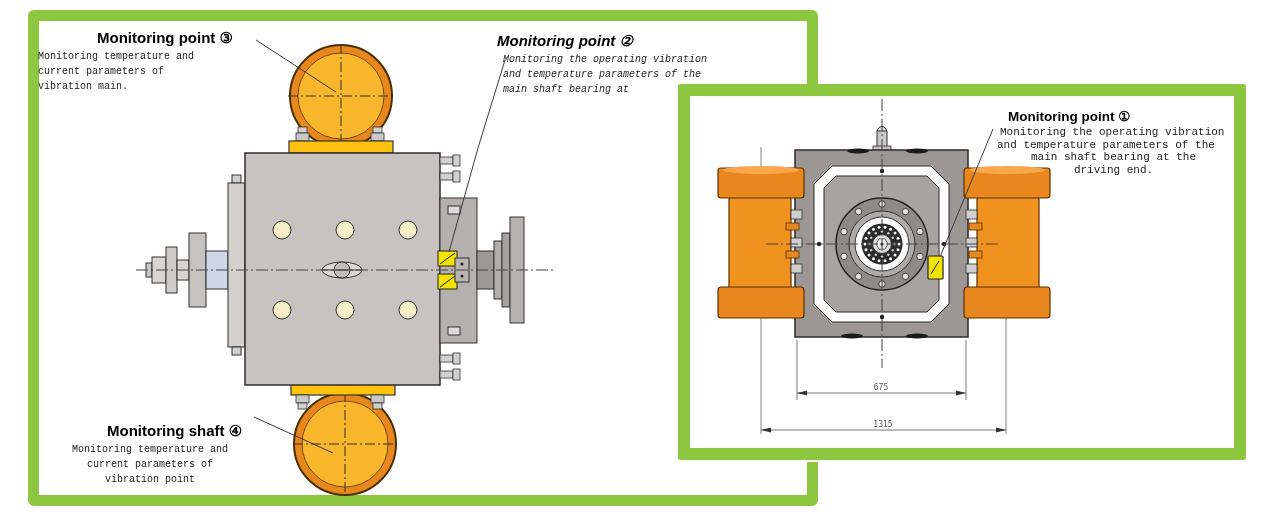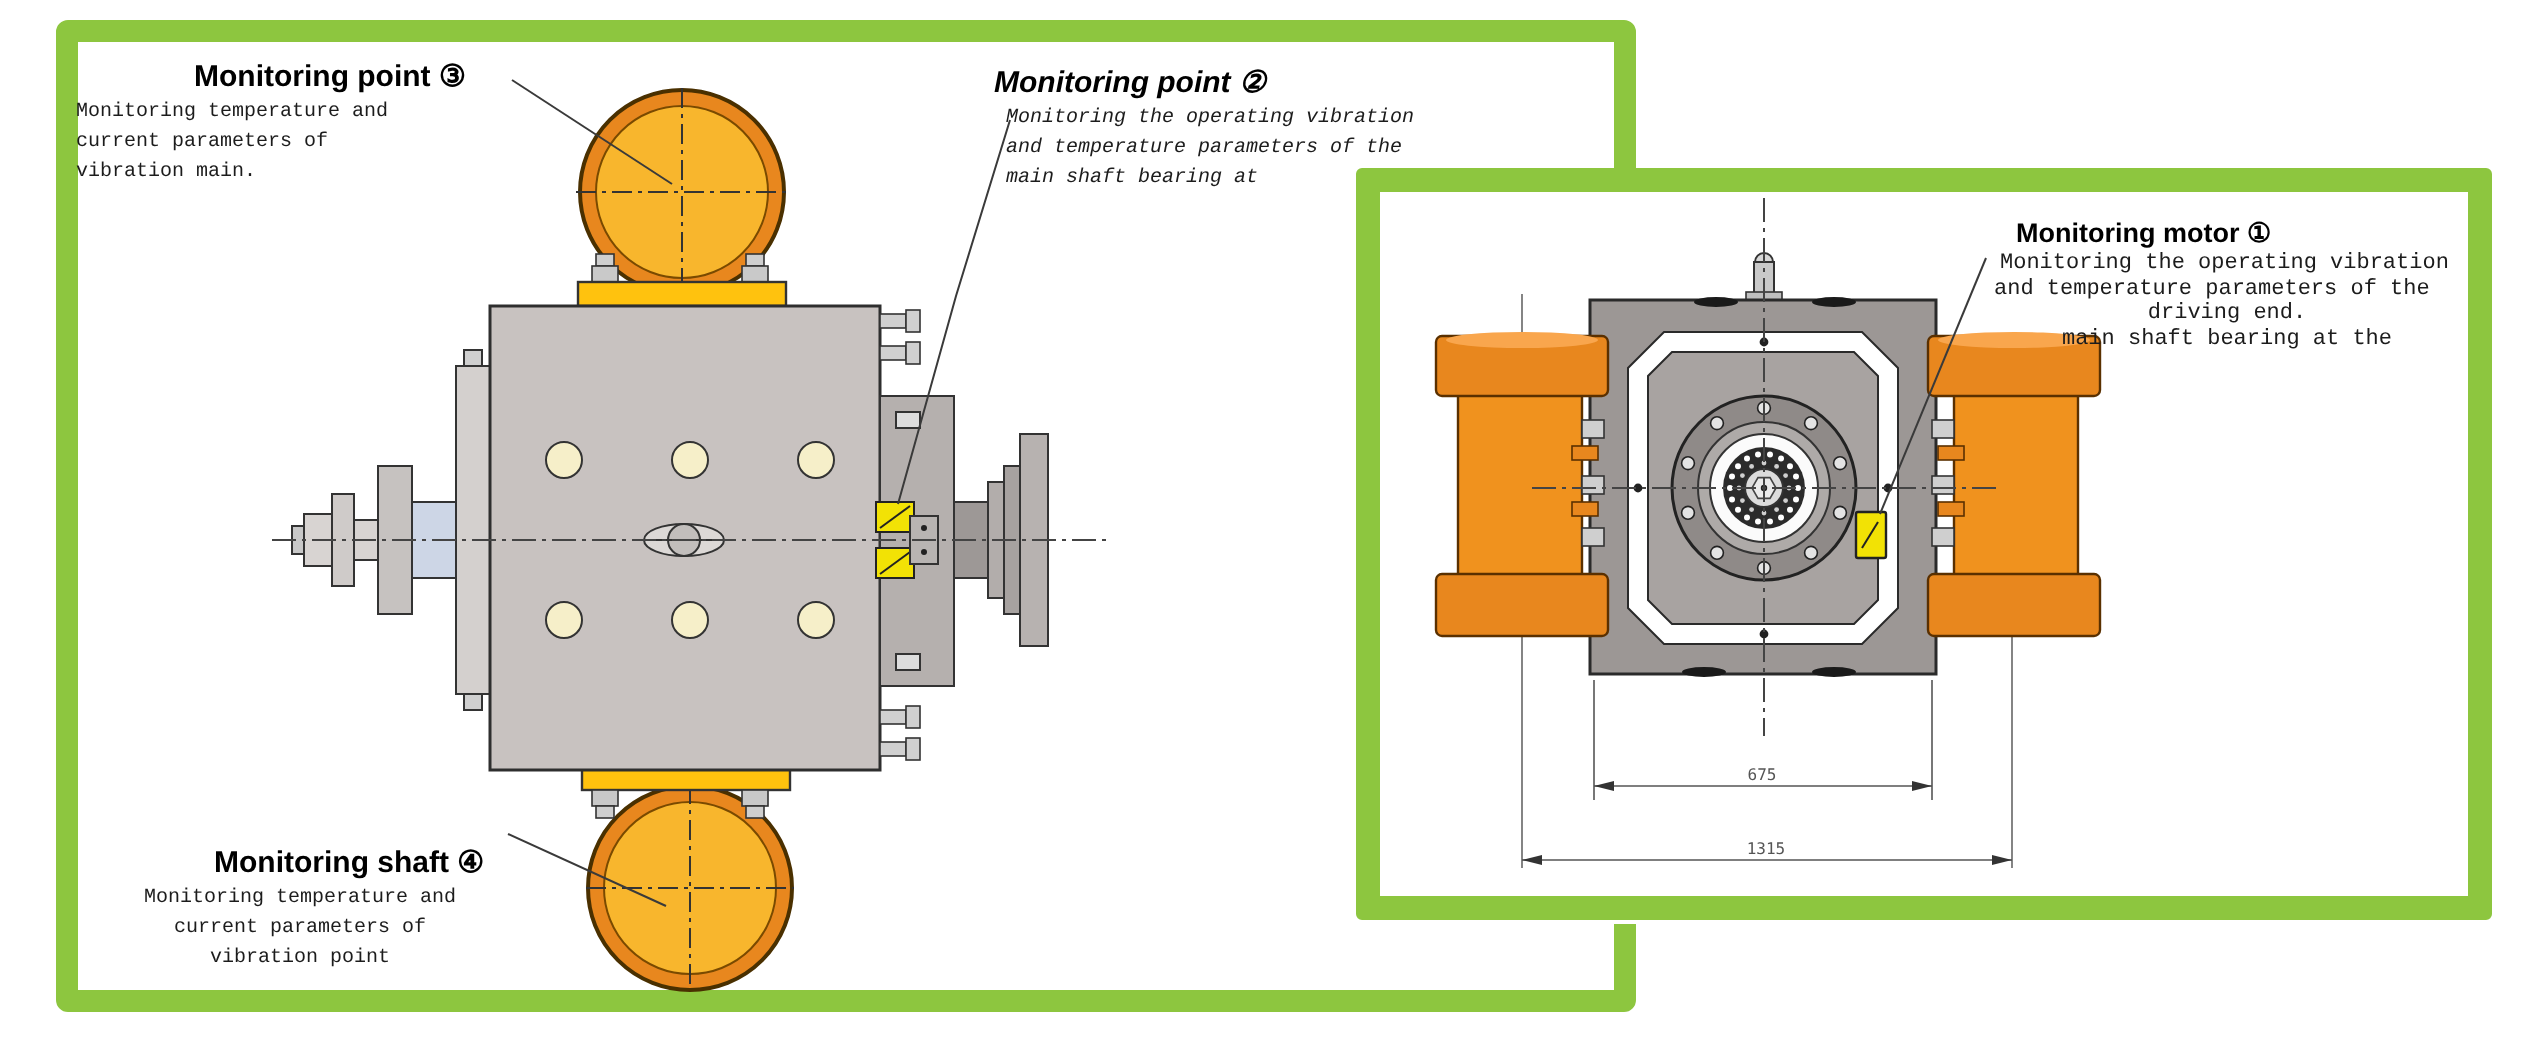--- a/index.html
+++ b/index.html
@@ -294,20 +294,20 @@
 
     <g>
       <line x1="761" y1="430" x2="1006" y2="430" stroke="#555" stroke-width="0.8"></line>
       <polygon points="761,430 771,427.5 771,432.5" fill="#333"></polygon>
       <polygon points="1006,430 996,427.5 996,432.5" fill="#333"></polygon>
       <text class="dimtext" x="883" y="427" text-anchor="middle">1315</text>
     </g>
   </svg>
 
   <div class="label" id="label1">
-    <div class="t">Monitoring motor ①</div>
+    <div class="t">Monitoring point ①</div>
     <div class="l i1">Monitoring the operating vibration</div>
     <div class="l i2">and temperature parameters of the</div>
+    <div class="l c">main shaft bearing at the</div>
     <div class="l c">driving end.</div>
-    <div class="l c">main shaft bearing at the</div>
   </div>
 
 </div>
 
 </body></html>

